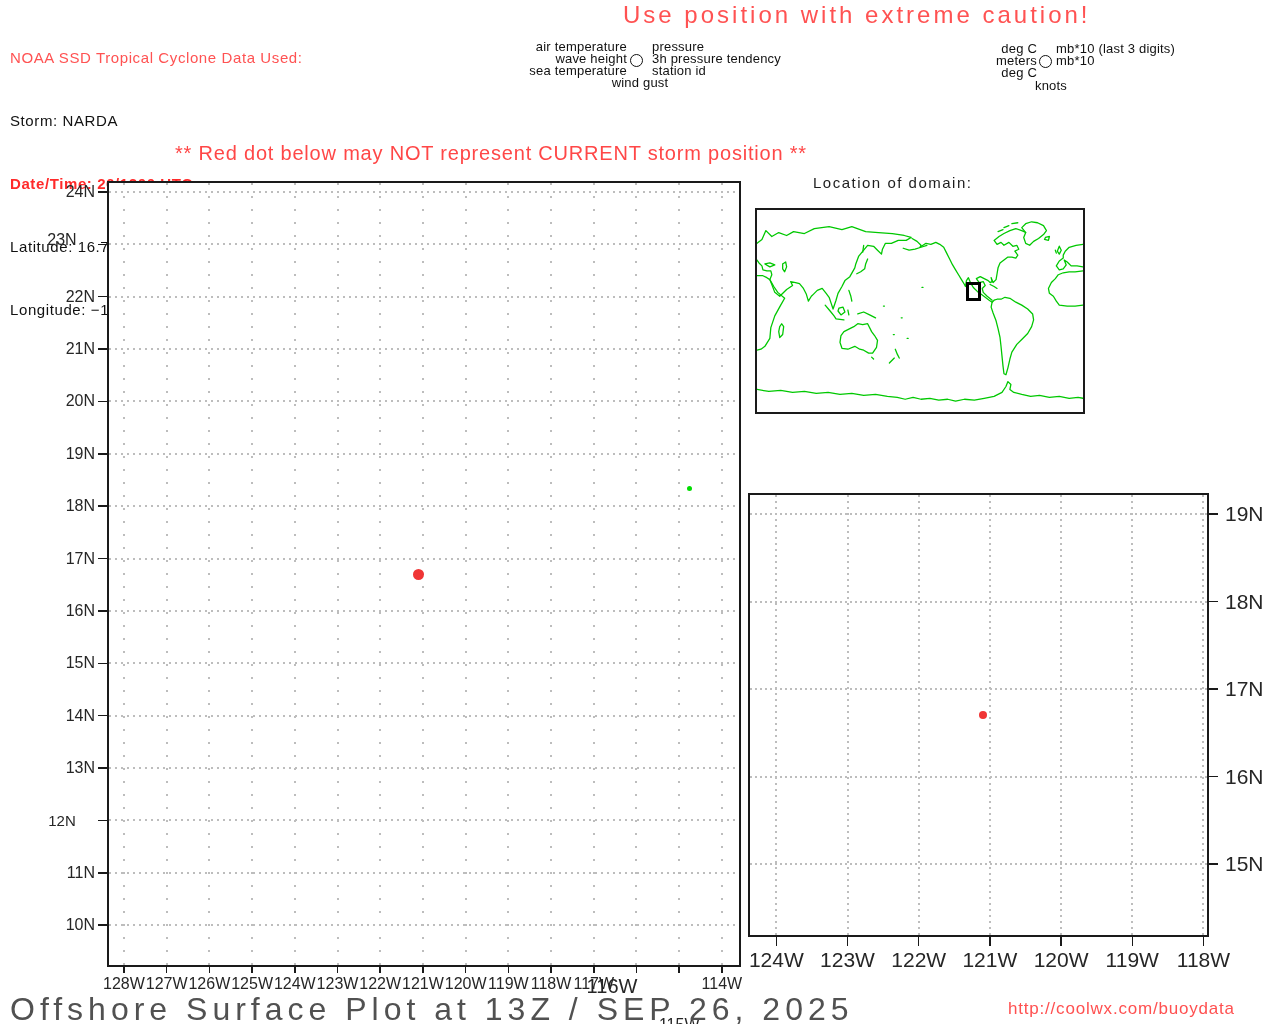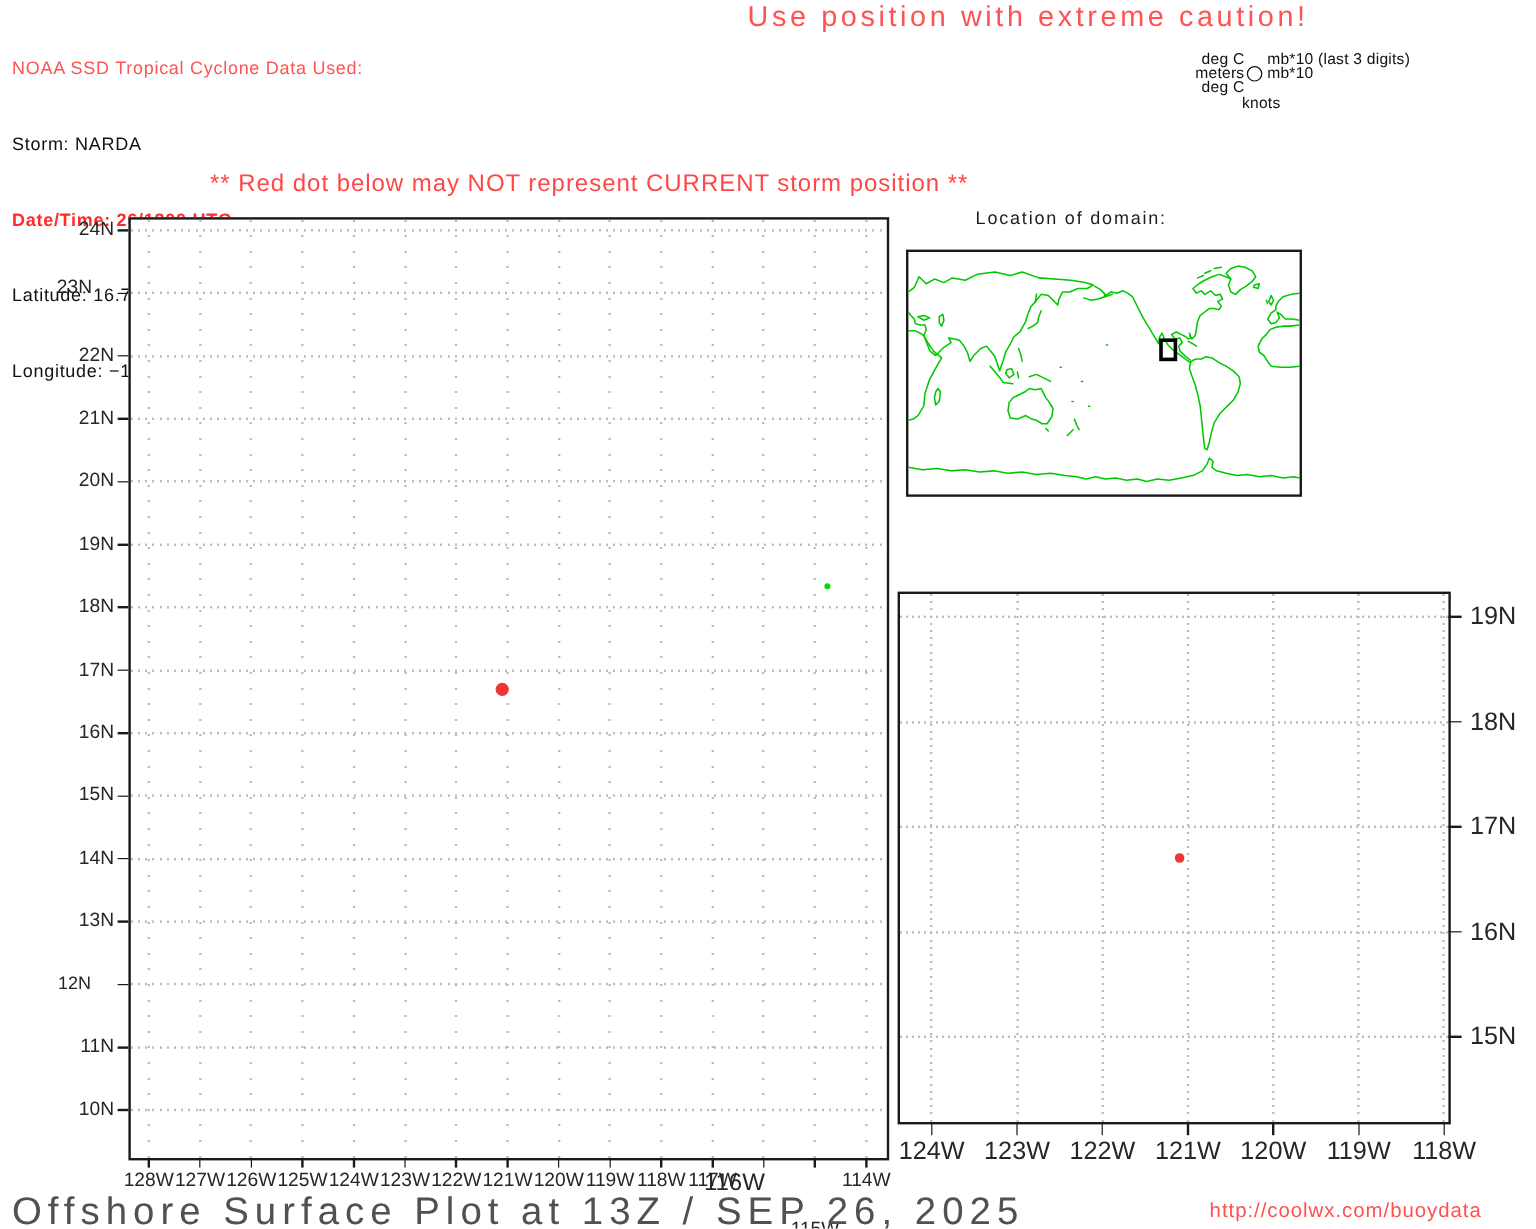--- a/index.html
+++ b/index.html
@@ -48,20 +48,32 @@
   <div class="abs storm-info">
     <div class="red">NOAA SSD Tropical Cyclone Data Used:</div>
     <div>Storm: NARDA</div>
     <div class="redbold">Date/Time: 26/1200 UTC</div>
     <div>Latitude: 16.7</div>
     <div>Longitude: −121.1</div>
   </div>
 
   <div class="abs caution">Use position with extreme caution!</div>
 
+  <div class="abs legend" style="left:420px;top:41px;width:420px;height:52px;">
+    <div id="station-rows">
+        <div class="row" style="left: 0px; top: 0px; width: 207px; text-align: right;">air temperature</div>
+        <div class="row" style="left: 0px; top: 12px; width: 207px; text-align: right;">wave height</div>
+        <div class="row" style="left: 0px; top: 24px; width: 207px; text-align: right;">sea temperature</div>
+        <div class="row" style="left: 232px; top: 0px;">pressure</div>
+        <div class="row" style="left: 232px; top: 12px;">3h pressure tendency</div>
+        <div class="row" style="left: 232px; top: 24px;">station id</div>
+      </div>
+    <span class="circle-glyph" style="left:210px;top:13px;"></span>
+    <div class="row" style="left:140px;top:36px;width:160px;text-align:center;">wind gust</div>
+  </div>
 
   <div class="abs legend" style="left:940px;top:43px;width:340px;height:52px;">
     <div id="units-rows">
         <div class="row" style="left: 0px; top: 0px; width: 97px; text-align: right;">deg C</div>
         <div class="row" style="left: 0px; top: 12px; width: 97px; text-align: right;">meters</div>
         <div class="row" style="left: 0px; top: 24px; width: 97px; text-align: right;">deg C</div>
         <div class="row" style="left: 116px; top: 0px;">mb*10 (last 3 digits)</div>
         <div class="row" style="left: 116px; top: 12px;">mb*10</div>
       </div>
     <span class="circle-glyph" style="left:99px;top:12px;"></span>

